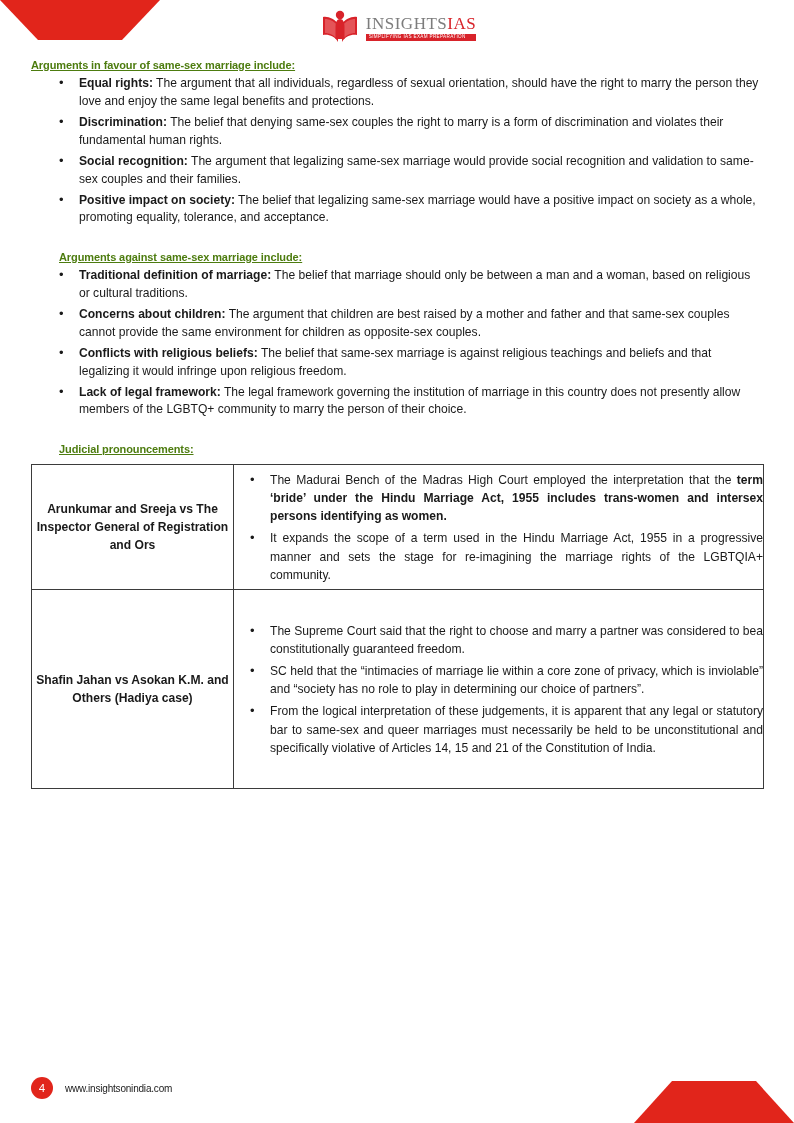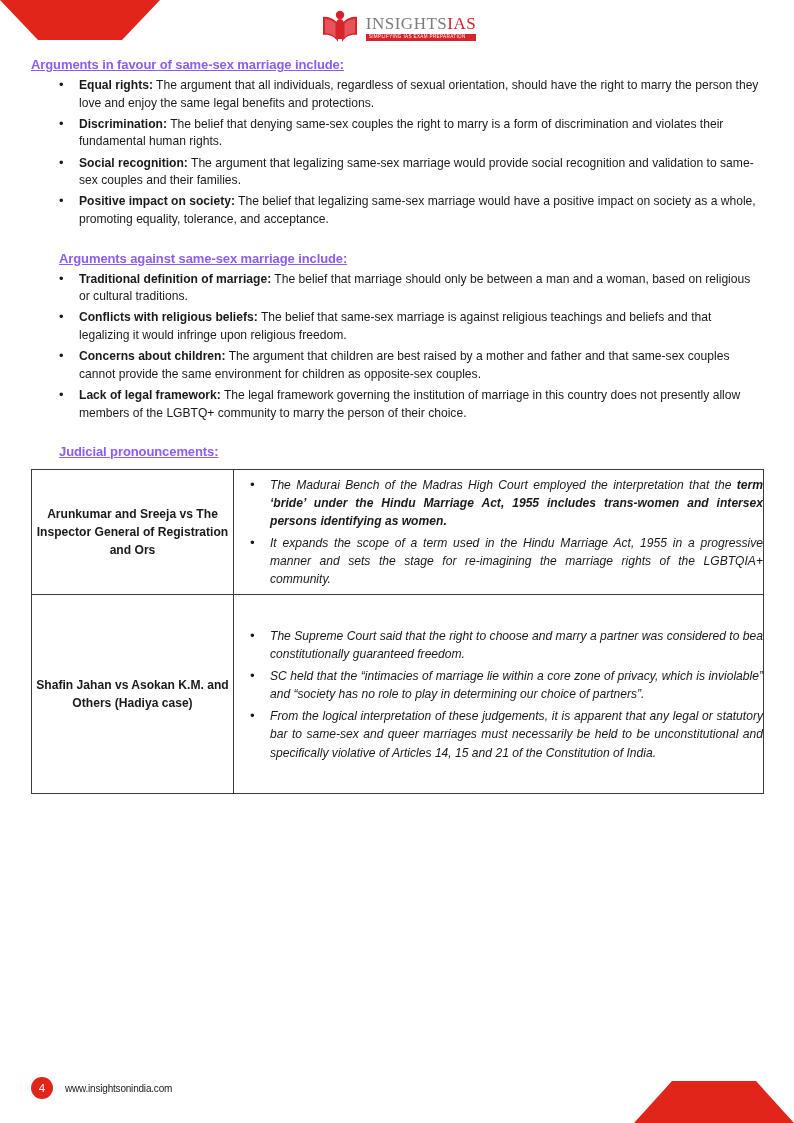--- a/index.html
+++ b/index.html
@@ -68,22 +68,22 @@
 
   
   .page {
     position: absolute;
     top: 55px;
     left: 31px;
     width: 733px;
   }
 
   h2.section-heading {
-    color: #8b5cf6;
-    font-size: 13px;
+    color: #4d7c0f;
+    font-size: 11px;
     font-weight: bold;
     margin: 0 0 2px 0;
     padding: 0;
     text-decoration: underline;
     display: inline-block;
     line-height: 1.3;
     letter-spacing: -0.1px;
   }
   .heading-wrap { margin: 0 0 1px 0; }
   .heading-wrap.gap-top { margin-top: 20px; margin-left: 28px; }
@@ -127,21 +127,20 @@
     width: 201px;
     text-align: center;
     font-size: 12.1px;
     font-weight: bold;
     line-height: 1.5;
     padding: 8px 10px;
   }
   td.case-body {
     vertical-align: middle;
     padding: 9px 8px 9px 0;
-    font-style: italic;
   }
   td.case-body ul {
     list-style: none;
     margin: 0;
     padding: 0 0 0 14px;
   }
   td.case-body li {
     position: relative;
     padding-left: 22px;
     font-size: 12.1px;
@@ -219,22 +218,22 @@
     <li><b>Discrimination:</b><span> The belief that denying same-sex couples the right to marry is a form of discrimination and violates their fundamental human rights.</span></li>
     <li><b>Social recognition:</b><span> The argument that legalizing same-sex marriage would provide social recognition and validation to same-sex couples and their families.</span></li>
     <li><b>Positive impact on society:</b><span> The belief that legalizing same-sex marriage would have a positive impact on society as a whole, promoting equality, tolerance, and acceptance.</span></li>
   </ul>
 
   <div class="heading-wrap gap-top">
     <h2 class="section-heading">Arguments against same-sex marriage include:</h2>
   </div>
   <ul class="bullets">
     <li><b>Traditional definition of marriage:</b><span> The belief that marriage should only be between a man and a woman, based on religious or cultural traditions.</span></li>
+    <li><b>Concerns about children:</b><span> The argument that children are best raised by a mother and father and that same-sex couples cannot provide the same environment for children as opposite-sex couples.</span></li>
     <li><b>Conflicts with religious beliefs:</b><span> The belief that same-sex marriage is against religious teachings and beliefs and that legalizing it would infringe upon religious freedom.</span></li>
-    <li><b>Concerns about children:</b><span> The argument that children are best raised by a mother and father and that same-sex couples cannot provide the same environment for children as opposite-sex couples.</span></li>
     <li><b>Lack of legal framework:</b><span> The legal framework governing the institution of marriage in this country does not presently allow members of the LGBTQ+ community to marry the person of their choice.</span></li>
   </ul>
 
   <div class="heading-wrap gap-top">
     <h2 class="section-heading">Judicial pronouncements:</h2>
   </div>
 
   <table class="jp-table">
     <tbody>
       <tr class="row-1">

